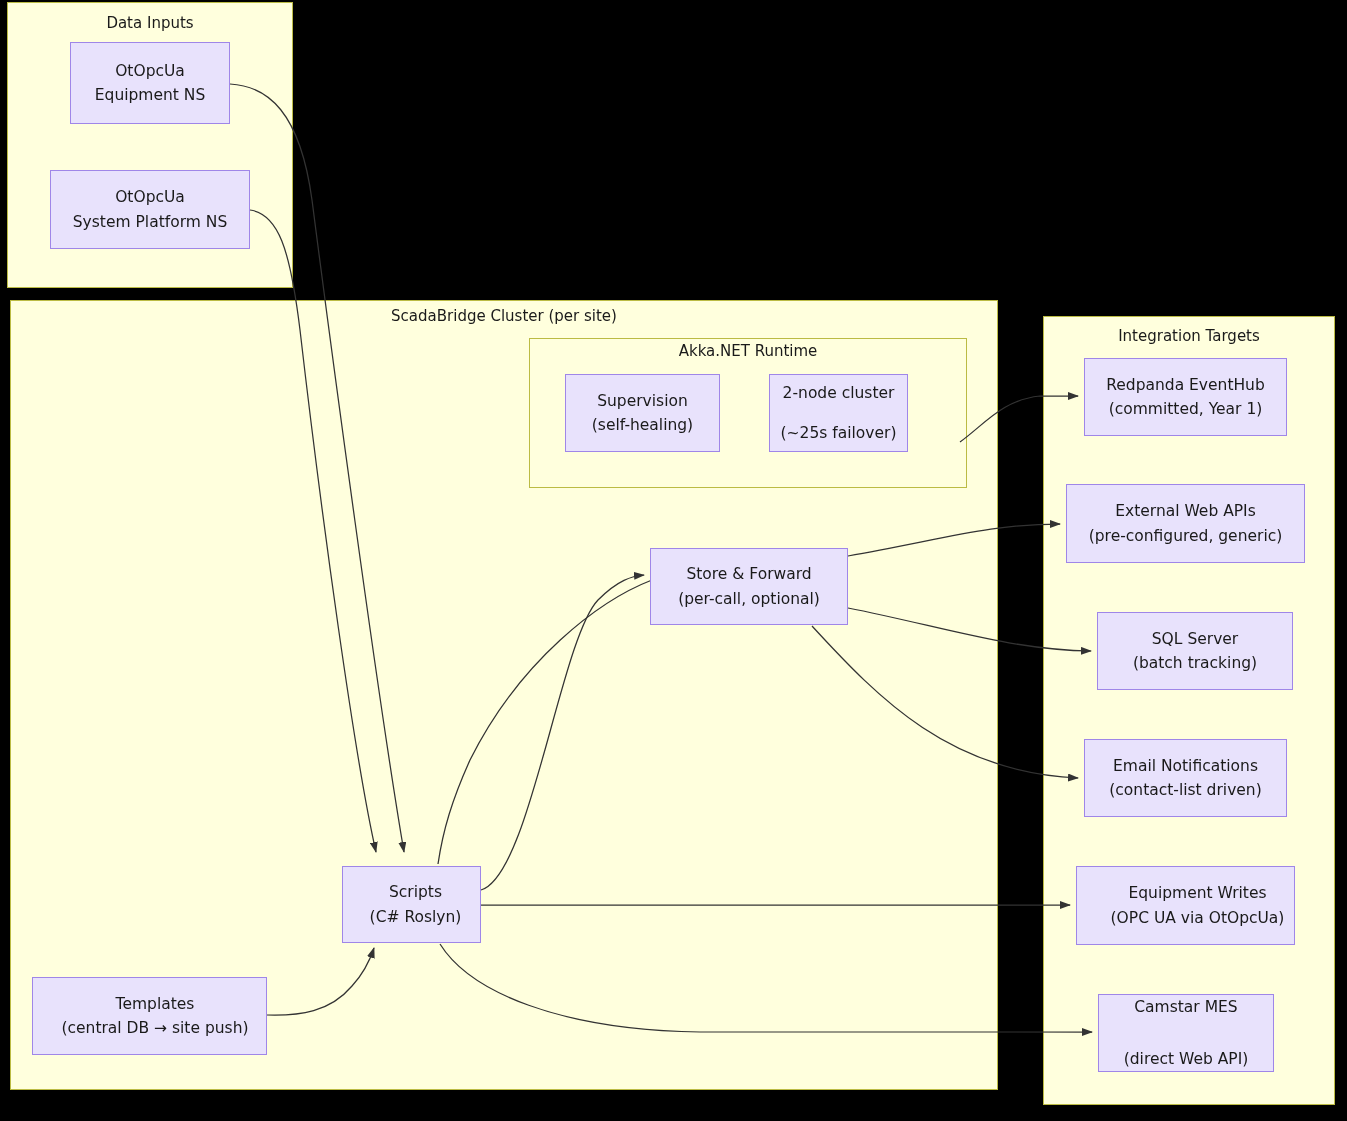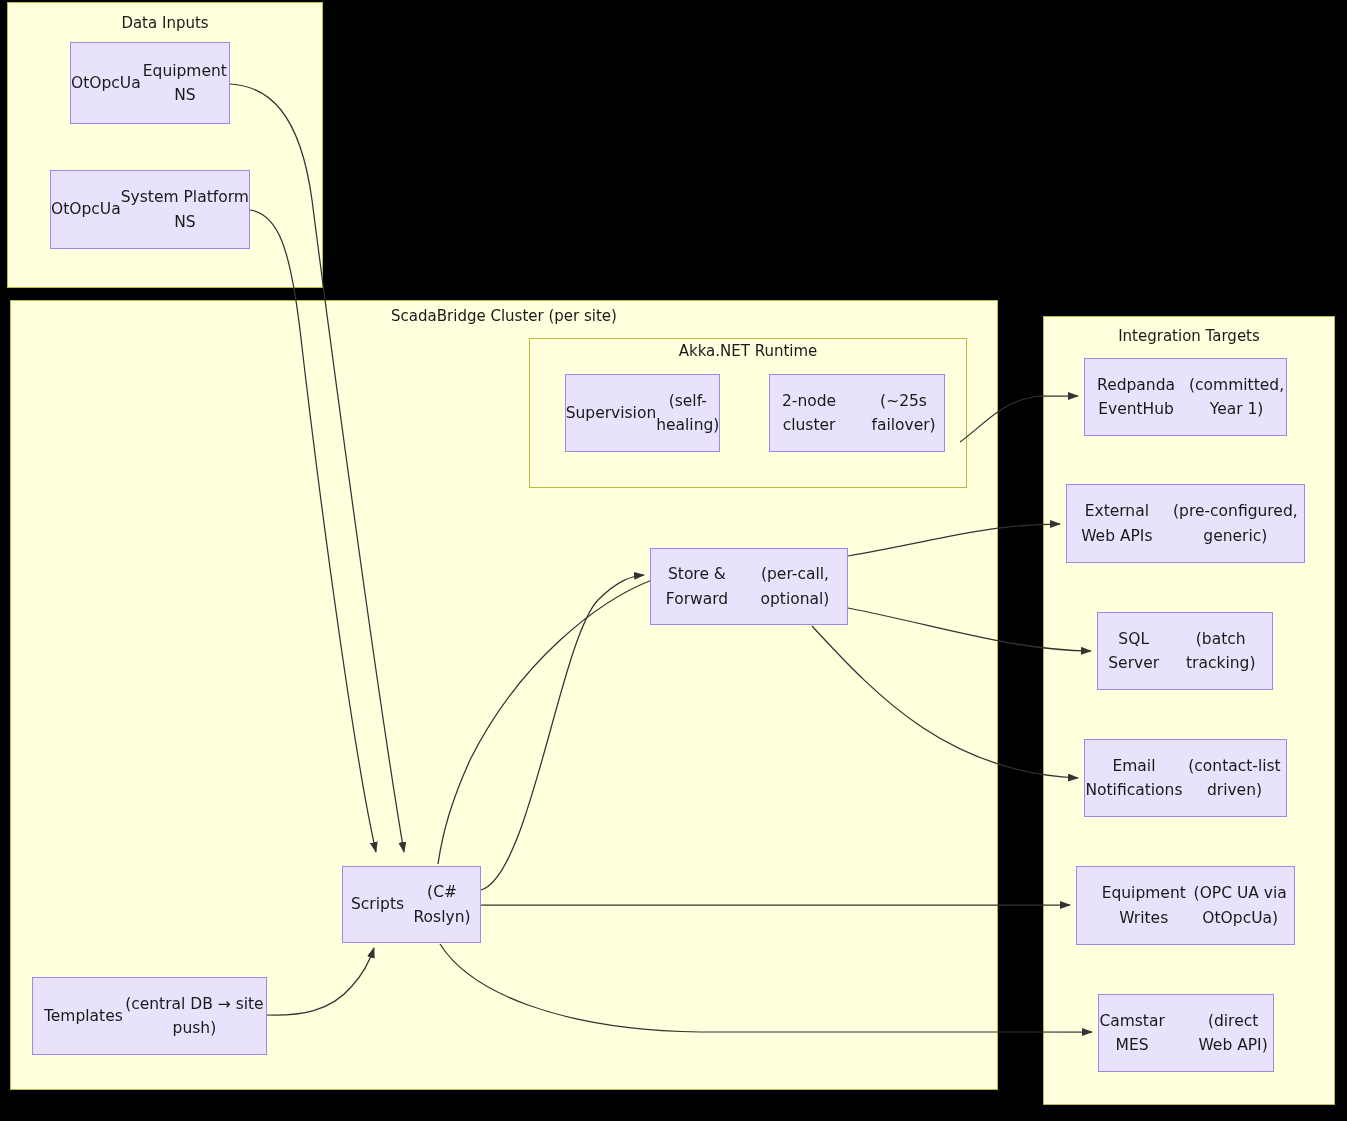--- a/index.html
+++ b/index.html
@@ -5,30 +5,30 @@
   html,body{margin:0;padding:0;background:#000;}
   body{width:1347px;height:1121px;font-family:"DejaVu Sans","Liberation Sans",sans-serif;}
   #stage{position:relative;width:1347px;height:1121px;background:#000;overflow:hidden;}
   svg#wires{position:absolute;left:0;top:0;width:1347px;height:1121px;pointer-events:none;}
 
   .cluster{position:absolute;background:#ffffdd;border:1.4px solid #bbbb44;box-sizing:border-box;}
   .cluster-title{position:absolute;left:0;right:0;text-align:center;font-size:15px;color:#1a1a1a;
                  white-space:nowrap;}
 
   .node{position:absolute;background:#e8e2fc;border:1.3px solid #9f86e8;box-sizing:border-box;
-        display:flex;align-items:center;justify-content:center;
+        display:flex;flex-direction:column;align-items:center;justify-content:center;
         font-size:15.5px;color:#1a1a1a;line-height:1.55;text-align:center;}
   .node .l2{display:block;}
 </style>
 </head>
 <body>
 
 <div id="stage">
 
-  <div class="cluster" style="left:7px;top:2px;width:316px;height:286px;">
+  <div class="cluster" style="left:7px;top:2px;width:286px;height:286px;">
     <div class="cluster-title" style="top:11px;">Data Inputs</div>
   </div>
 
   <div class="cluster" style="left:10px;top:300px;width:988px;height:790px;">
     <div class="cluster-title" style="top:6px;">ScadaBridge Cluster (per site)</div>
   </div>
 
   <div class="cluster" style="left:529px;top:338px;width:438px;height:150px;">
     <div class="cluster-title" style="top:3px;">Akka.NET Runtime</div>
   </div>
@@ -77,21 +77,21 @@
   <div class="node" style="left:50px;top:170px;width:200px;height:79px;">
     <span>OtOpcUa</span>
     <span class="l2">System Platform NS</span>
   </div>
 
   <div class="node" style="left:565px;top:374px;width:155px;height:78px;">
     <span>Supervision</span>
     <span class="l2">(self-healing)</span>
   </div>
 
-  <div class="node" style="left:769px;top:374px;width:176px;height:78px;gap:15px;">
+  <div class="node" style="left:769px;top:374px;width:139px;height:78px;gap:15px;">
     <span>2-node cluster</span>
     <span class="l2">(~25s failover)</span>
   </div>
 
   <div class="node" style="left:650px;top:548px;width:198px;height:77px;">
     <span>Store &amp; Forward</span>
     <span class="l2">(per-call, optional)</span>
   </div>
 
   <div class="node" style="left:342px;top:866px;width:139px;height:77px;padding-left:8px;">
@@ -107,21 +107,21 @@
   <div class="node" style="left:1084px;top:358px;width:203px;height:78px;">
     <span>Redpanda EventHub</span>
     <span class="l2">(committed, Year 1)</span>
   </div>
 
   <div class="node" style="left:1066px;top:484px;width:239px;height:79px;">
     <span>External Web APIs</span>
     <span class="l2">(pre-configured, generic)</span>
   </div>
 
-  <div class="node" style="left:1097px;top:612px;width:176px;height:78px;">
+  <div class="node" style="left:1097px;top:612px;width:196px;height:78px;">
     <span>SQL Server</span>
     <span class="l2">(batch tracking)</span>
   </div>
 
   <div class="node" style="left:1084px;top:739px;width:203px;height:78px;">
     <span>Email Notifications</span>
     <span class="l2">(contact-list driven)</span>
   </div>
 
   <div class="node" style="left:1076px;top:866px;width:219px;height:79px;padding-left:24px;">

